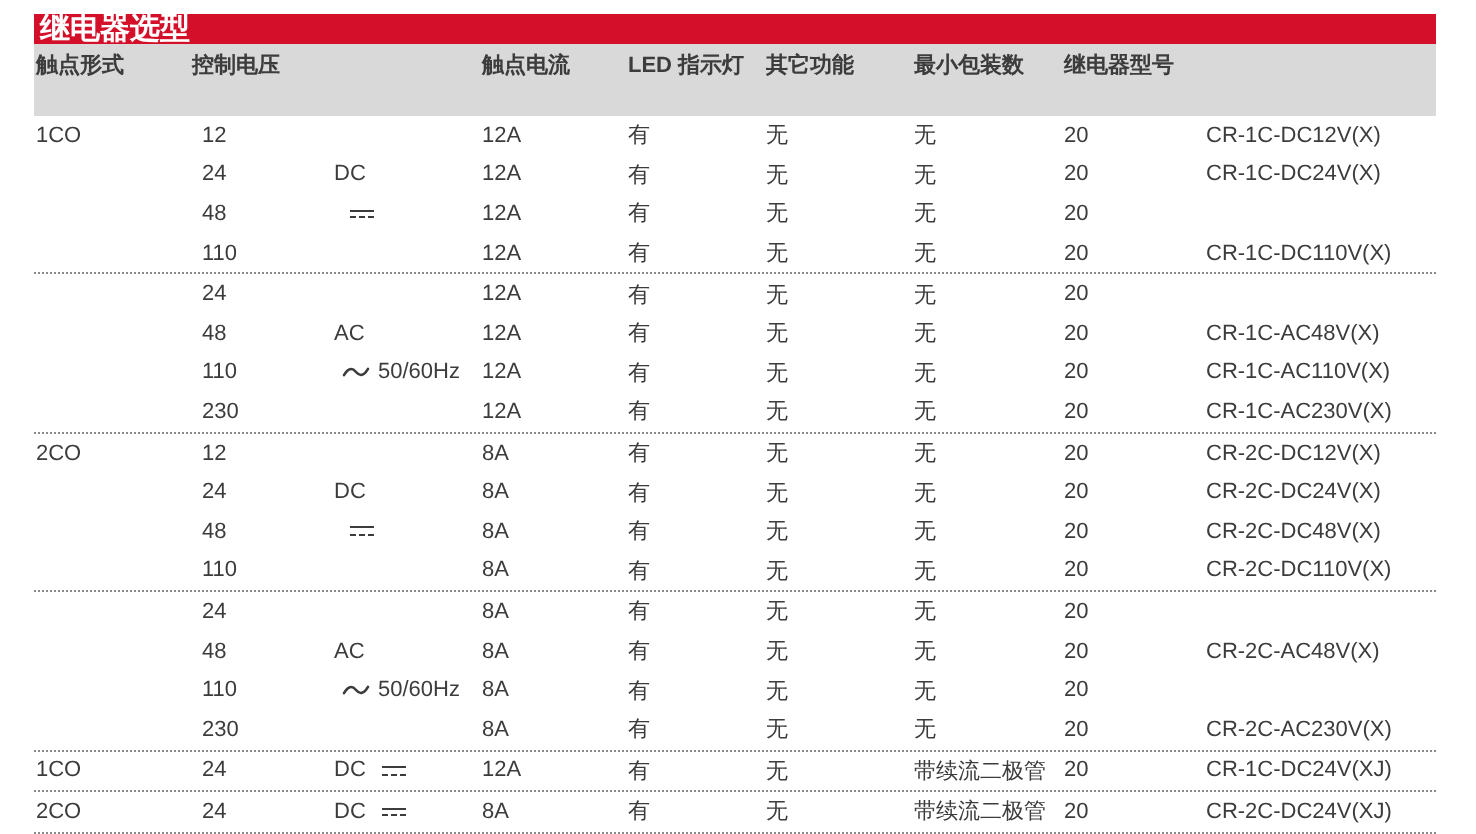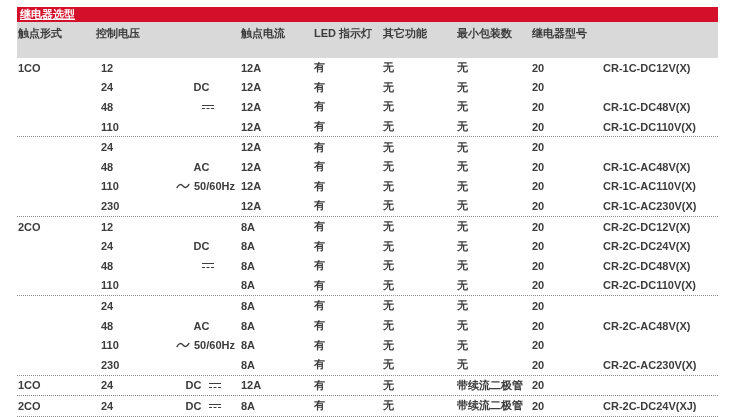--- a/index.html
+++ b/index.html
@@ -5,43 +5,43 @@
   html,body{margin:0;padding:0;}
   body{
     width:738px;height:417px;background:#ffffff;position:relative;overflow:hidden;
     font-family:"Liberation Sans","DejaVu Sans",sans-serif;
     color:var(--text,#3c3c3c);
     -webkit-font-smoothing:antialiased;
   }
   .doc{position:absolute;left:17px;top:7px;width:701px;}
   .title-bar{
     background:var(--accent-red,#d30f2a);color:#ffffff;
-    height:15px;line-height:15px;font-size:11px;font-weight:bold;
-    padding-left:3px;box-sizing:border-box;text-decoration:underline;
+    height:15px;line-height:15px;font-size:15px;font-weight:bold;
+    padding-left:3px;box-sizing:border-box;
   }
   .grid{
     display:grid;
     grid-template-columns:78px 71px 74px 73px 69px 74px 75px 71px 1fr;
     font-size:11px;
   }
   .thead{
     background:var(--header-gray,#d9d9d9);
     height:36px;box-sizing:border-box;padding-top:5px;
     font-weight:bold;line-height:13px;
     align-items:start;
   }
   .thead .h{padding-left:1px;}
   .rows{}
   .row{
-    height:19.6px;align-items:center;font-weight:bold;
+    height:19.6px;align-items:center;
   }
   .row.sep-top{border-top:1px dotted var(--divider,#8a8a8a);}
   .c{padding-left:1px;white-space:nowrap;}
   .c-voltage{padding-left:6px;}
-  .sym-wrap{display:flex;align-items:center;gap:4px;justify-content:center;}
+  .sym-wrap{display:flex;align-items:center;gap:4px;}
   .dcg{display:inline-flex;flex-direction:column;gap:2.5px;width:12px;}
   .dcg i{display:block;height:0;}
   .dcg .solid{border-top:1.6px solid var(--text,#3c3c3c);}
   .dcg .dash{border-top:1.6px dashed var(--text,#3c3c3c);}
   .wave svg{display:block;}
   .bottom-line{border-top:1px dotted var(--divider,#8a8a8a);height:0;}
 </style>
 </head>
 <body>
 
@@ -90,41 +90,41 @@
 
             <span></span>
 
           </span>
         </div>
         <div class="c">12A</div>
         <div class="c">有</div>
         <div class="c">无</div>
         <div class="c">无</div>
         <div class="c">20</div>
+        <div class="c">CR-1C-DC24V(X)</div>
       </div>
       <div class="grid row">
         <div class="c c-form"></div>
         <div class="c c-voltage">48</div>
         <div class="c">
           <span class="sym-wrap">
             <span></span>
 
             <span></span>
             <span class="dcg">
               <i class="solid"></i>
               <i class="dash"></i>
             </span>
           </span>
         </div>
         <div class="c">12A</div>
         <div class="c">有</div>
         <div class="c">无</div>
         <div class="c">无</div>
         <div class="c">20</div>
-        <div class="c">CR-1C-DC48V(X)</div>
       </div>
       <div class="grid row">
         <div class="c c-form"></div>
         <div class="c c-voltage">110</div>
         <div class="c">
           <span class="sym-wrap">
             <span></span>
 
             <span></span>
 
@@ -373,20 +373,21 @@
               <i class="solid"></i>
               <i class="dash"></i>
             </span>
           </span>
         </div>
         <div class="c">12A</div>
         <div class="c">有</div>
         <div class="c">无</div>
         <div class="c">带续流二极管</div>
         <div class="c">20</div>
+        <div class="c">CR-1C-DC24V(XJ)</div>
       </div>
       <div class="grid row sep-top">
         <div class="c c-form">2CO</div>
         <div class="c c-voltage">24</div>
         <div class="c">
           <span class="sym-wrap">
             <span>DC</span>
 
             <span></span>
             <span class="dcg">

